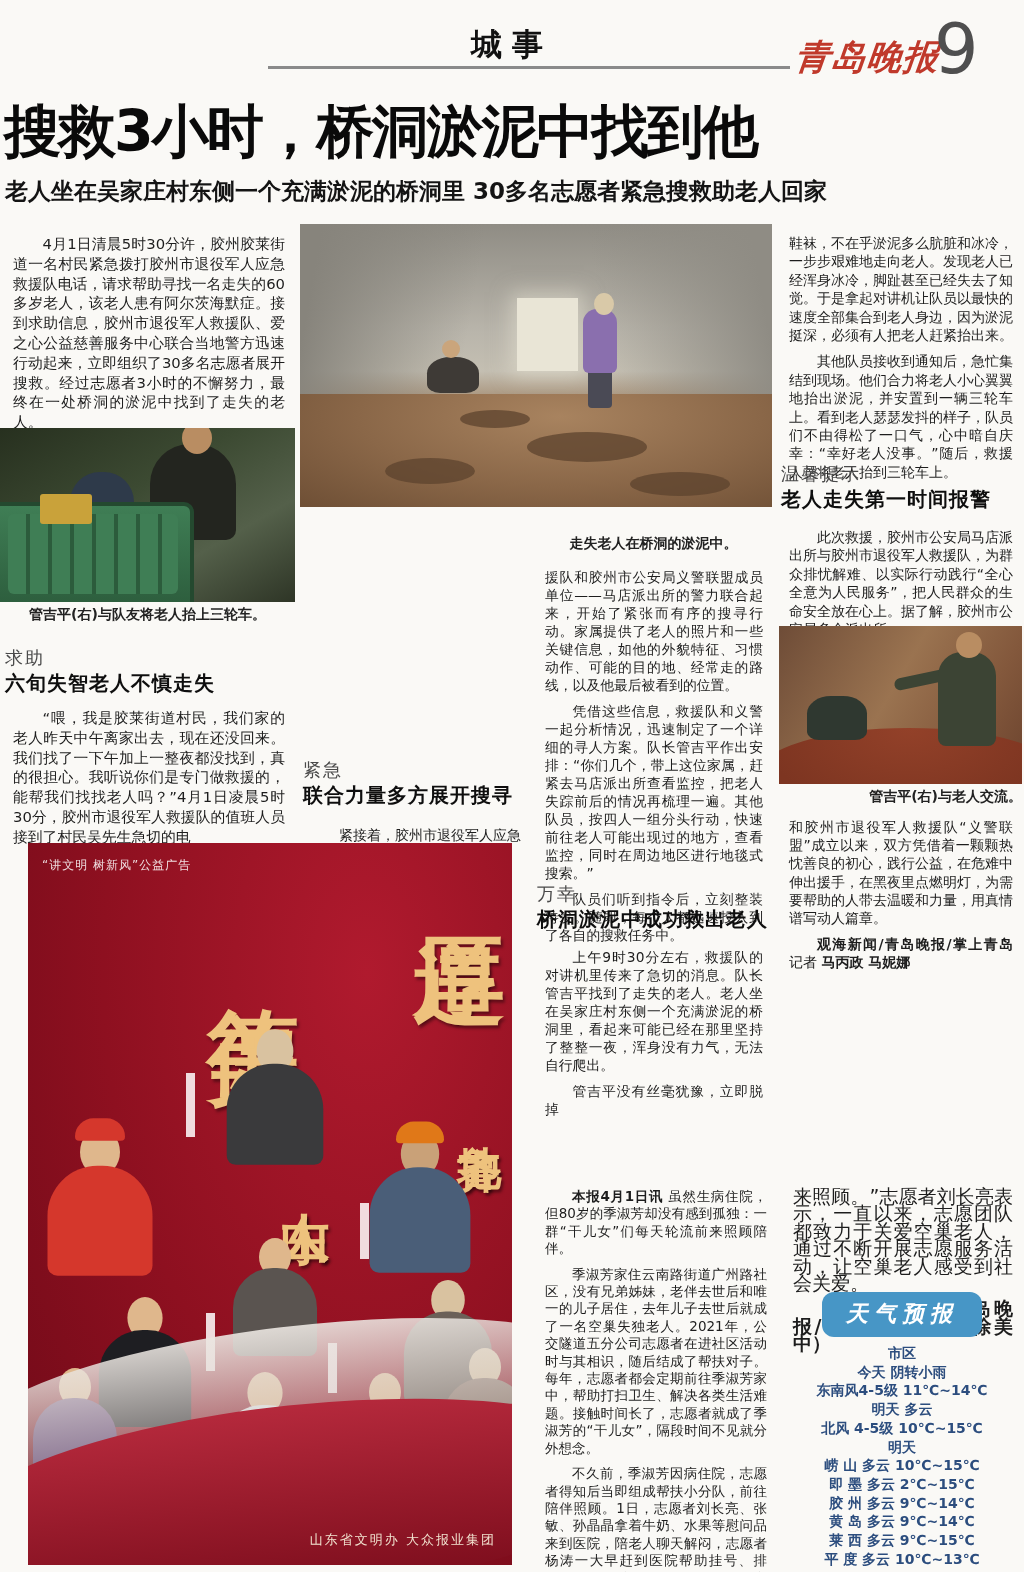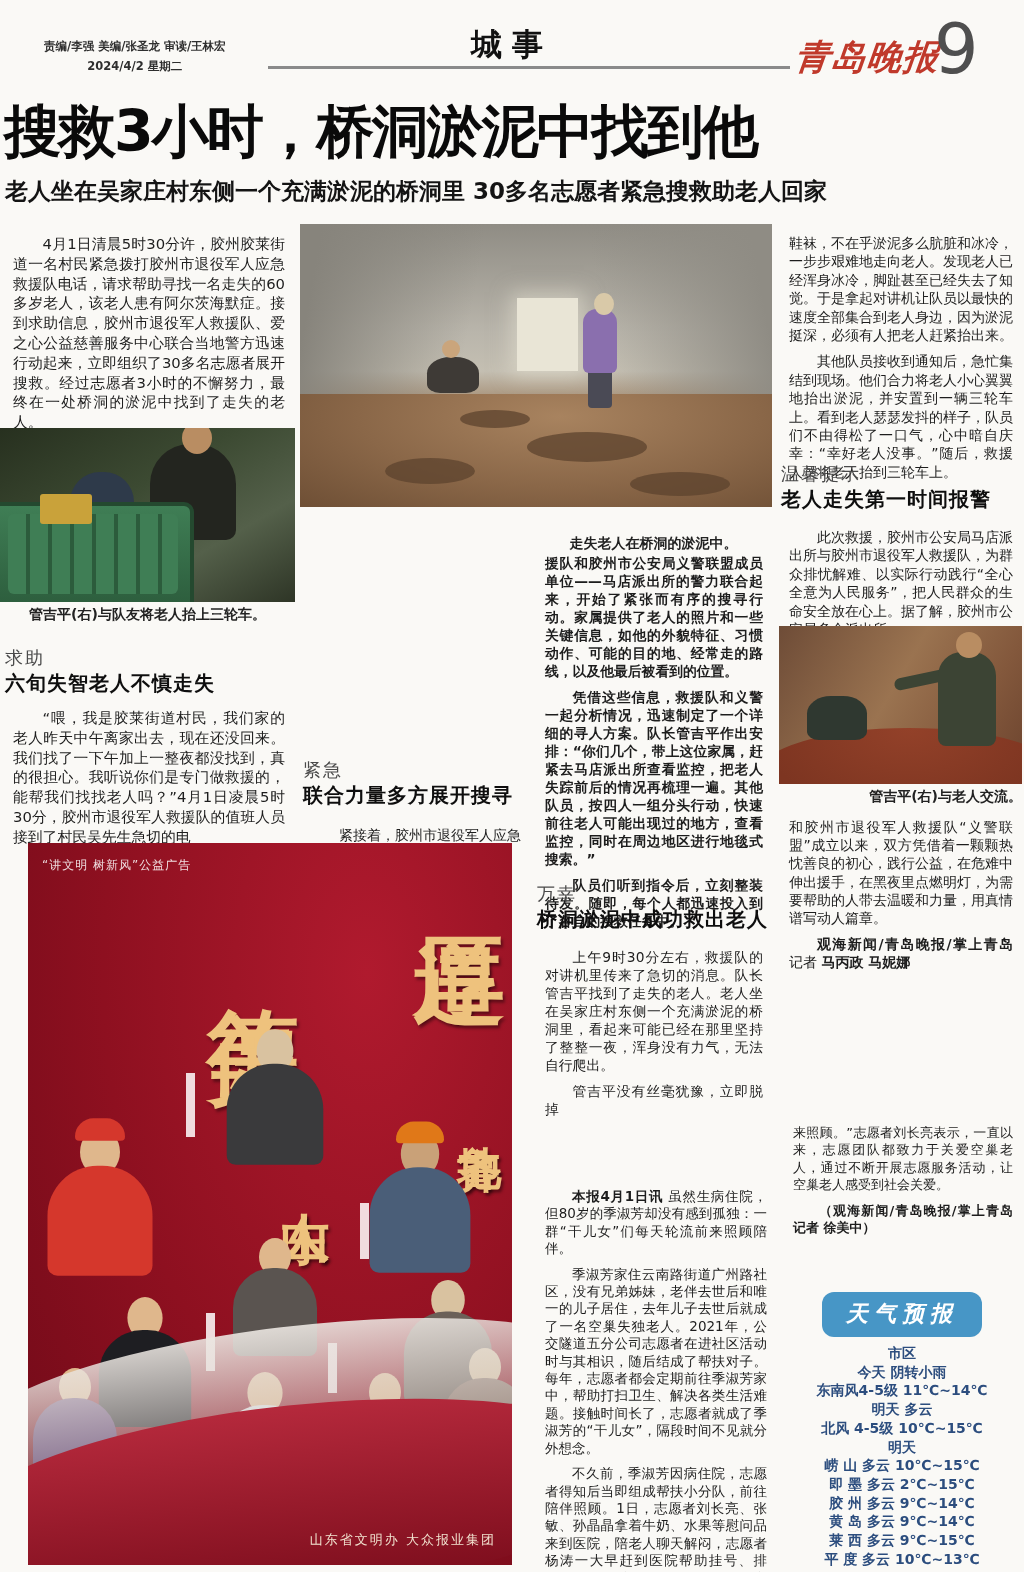--- a/index.html
+++ b/index.html
@@ -20,21 +20,21 @@
   .bt p.cont{text-indent:0;}
   .kicker{position:absolute;font-size:18px;color:#4a4a4a;letter-spacing:2px;}
   .schead{position:absolute;font-size:20px;font-weight:900;color:#0e0e0e;letter-spacing:1px;}
   .caption{font-size:14px;font-weight:bold;color:#222;}
   .c1{position:absolute;left:5px;top:226px;width:288px;font-size:14.8px;line-height:19.8px;}
   .c1b{position:absolute;left:5px;top:700px;width:288px;font-size:14.8px;line-height:19.8px;}
   .cap1{position:absolute;left:0px;top:606px;width:295px;text-align:center;}
   .c2{position:absolute;left:303px;top:530px;width:226px;font-size:14px;line-height:18.4px;}
   .c2b{position:absolute;left:303px;top:818px;width:226px;font-size:14px;line-height:18.4px;}
   .cap2{position:absolute;left:535px;top:511px;width:237px;text-align:center;margin-top:24px;}
-  .c3{position:absolute;left:537px;top:546px;width:234px;font-size:13.8px;line-height:18px;font-weight:bold;}
+  .c3{position:absolute;left:537px;top:560px;width:234px;font-size:13.8px;line-height:18px;}
   .c3b{position:absolute;left:537px;top:940px;width:234px;font-size:13.8px;line-height:18px;}
   .c4{position:absolute;left:781px;top:226px;width:240px;font-size:14px;line-height:18.4px;}
   .c4b{position:absolute;left:781px;top:520px;width:240px;font-size:14px;line-height:18.4px;}
   .cap3{position:absolute;left:779px;top:788px;width:243px;text-align:right;}
   .c4c{position:absolute;left:781px;top:810px;width:240px;font-size:14px;line-height:18.2px;}
   .bold{font-weight:bold;}
   
   .photo{position:absolute;overflow:hidden;background:#999;}
   .ph1{left:0px;top:428px;width:295px;height:174px;background:linear-gradient(150deg,#27301f 0%,#3c4a32 40%,#54604a 70%,#2e3526 100%);}
   .ph1 .cart{position:absolute;left:-14px;bottom:-12px;width:200px;height:104px;background:linear-gradient(180deg,#3f7e55,#2c5c3c);border-radius:10px;border:4px solid #24492f;}
@@ -56,21 +56,21 @@
   .ph2 .pcrouchh{position:absolute;left:30%;top:41%;width:18px;height:18px;background:#caa57c;border-radius:50%;}
   .ph3{left:779px;top:626px;width:243px;height:158px;background:linear-gradient(120deg,#6e4c37 0%,#9a7350 45%,#83583c 75%,#6b432e 100%);}
   .ph3 .soil{position:absolute;left:-20px;bottom:-34px;width:300px;height:90px;background:radial-gradient(ellipse at 50% 0%,#934129 0%,#7d3521 70%);border-radius:50%;}
   .ph3 .fig1{position:absolute;right:26px;top:26px;width:58px;height:94px;background:#3c4434;border-radius:24px 24px 8px 8px;}
   .ph3 .fig1h{position:absolute;right:40px;top:6px;width:26px;height:26px;background:#b98d62;border-radius:50%;}
   .ph3 .arm{position:absolute;right:76px;top:48px;width:52px;height:12px;background:#3c4434;border-radius:6px;transform:rotate(-12deg);}
   .ph3 .fig2{position:absolute;left:28px;top:70px;width:60px;height:44px;background:#2f3830;border-radius:40% 40% 20% 20%;}
   
   .a2-headline{position:absolute;left:537px;top:1080px;width:400px;font-size:36px;line-height:47px;font-weight:900;color:#0a0a0a;letter-spacing:-1px;}
   .a2l{position:absolute;left:537px;top:1180px;width:238px;font-size:13.5px;line-height:17.4px;}
-  .a2r{position:absolute;left:785px;top:1116px;width:236px;font-size:13px;line-height:17.4px;}
+  .a2r{position:absolute;left:785px;top:1180px;width:236px;font-size:19px;line-height:17.4px;}
   
   .weather{position:absolute;left:783px;top:1292px;width:238px;text-align:center;}
   .wbadge{display:inline-block;background:#4796c6;color:#fff;font-size:22px;font-weight:900;font-style:italic;
           font-family:Liberation Sans, sans-serif;letter-spacing:6px;padding:7px 24px 8px 24px;border-radius:12px;}
   .wlines{margin-top:7px;font-size:14px;font-weight:bold;color:#2c4d7e;line-height:18.7px;}
   
   .poster{position:absolute;left:28px;top:843px;width:484px;height:722px;overflow:hidden;
           background:radial-gradient(ellipse at 70% 18%,#b01a2e 0%,#8e1020 55%,#6f0a18 100%);}
   .ptag{position:absolute;left:14px;top:14px;font-size:12px;color:rgba(255,255,255,.85);letter-spacing:1px;}
   .cal{position:absolute;writing-mode:vertical-rl;text-orientation:upright;color:#eec27d;font-weight:bold;
@@ -86,24 +86,20 @@
   .fig .hd{width:32px;height:38px;border-radius:50%;margin:0 auto;background:#dfb78c;}
   .fig .bd{width:84px;height:88px;border-radius:40px 40px 8px 8px;margin-top:-8px;}
   .fig .cap{position:absolute;left:50%;top:-8px;width:40px;height:18px;margin-left:-20px;border-radius:18px 18px 4px 4px;}
   .lbl{position:absolute;width:9px;height:64px;background:rgba(255,255,255,.85);}
 </style>
 </head>
 <body>
 
 <div class="page">
 
-  <div class="ed-info">
-    <div>责编/李强 美编/张圣龙 审读/王林宏</div>
-    <div>2024/4/2 星期二</div>
-  </div>
   <div class="section-title">城事</div>
   <div class="header-rule"></div>
   <div class="masthead">青岛晚报</div>
   <div class="page-num">9</div>
 
   <div class="a1-headline">搜救3小时，桥洞淤泥中找到他</div>
   <div class="a1-subhead">老人坐在吴家庄村东侧一个充满淤泥的桥洞里  30多名志愿者紧急搜救助老人回家</div>
 
   <div class="c1 bt">
     <p>4月1日清晨5时30分许，胶州胶莱街道一名村民紧急拨打胶州市退役军人应急救援队电话，请求帮助寻找一名走失的60多岁老人，该老人患有阿尔茨海默症。接到求助信息，胶州市退役军人救援队、爱之心公益慈善服务中心联合当地警方迅速行动起来，立即组织了30多名志愿者展开搜救。经过志愿者3小时的不懈努力，最终在一处桥洞的淤泥中找到了走失的老人。</p>

